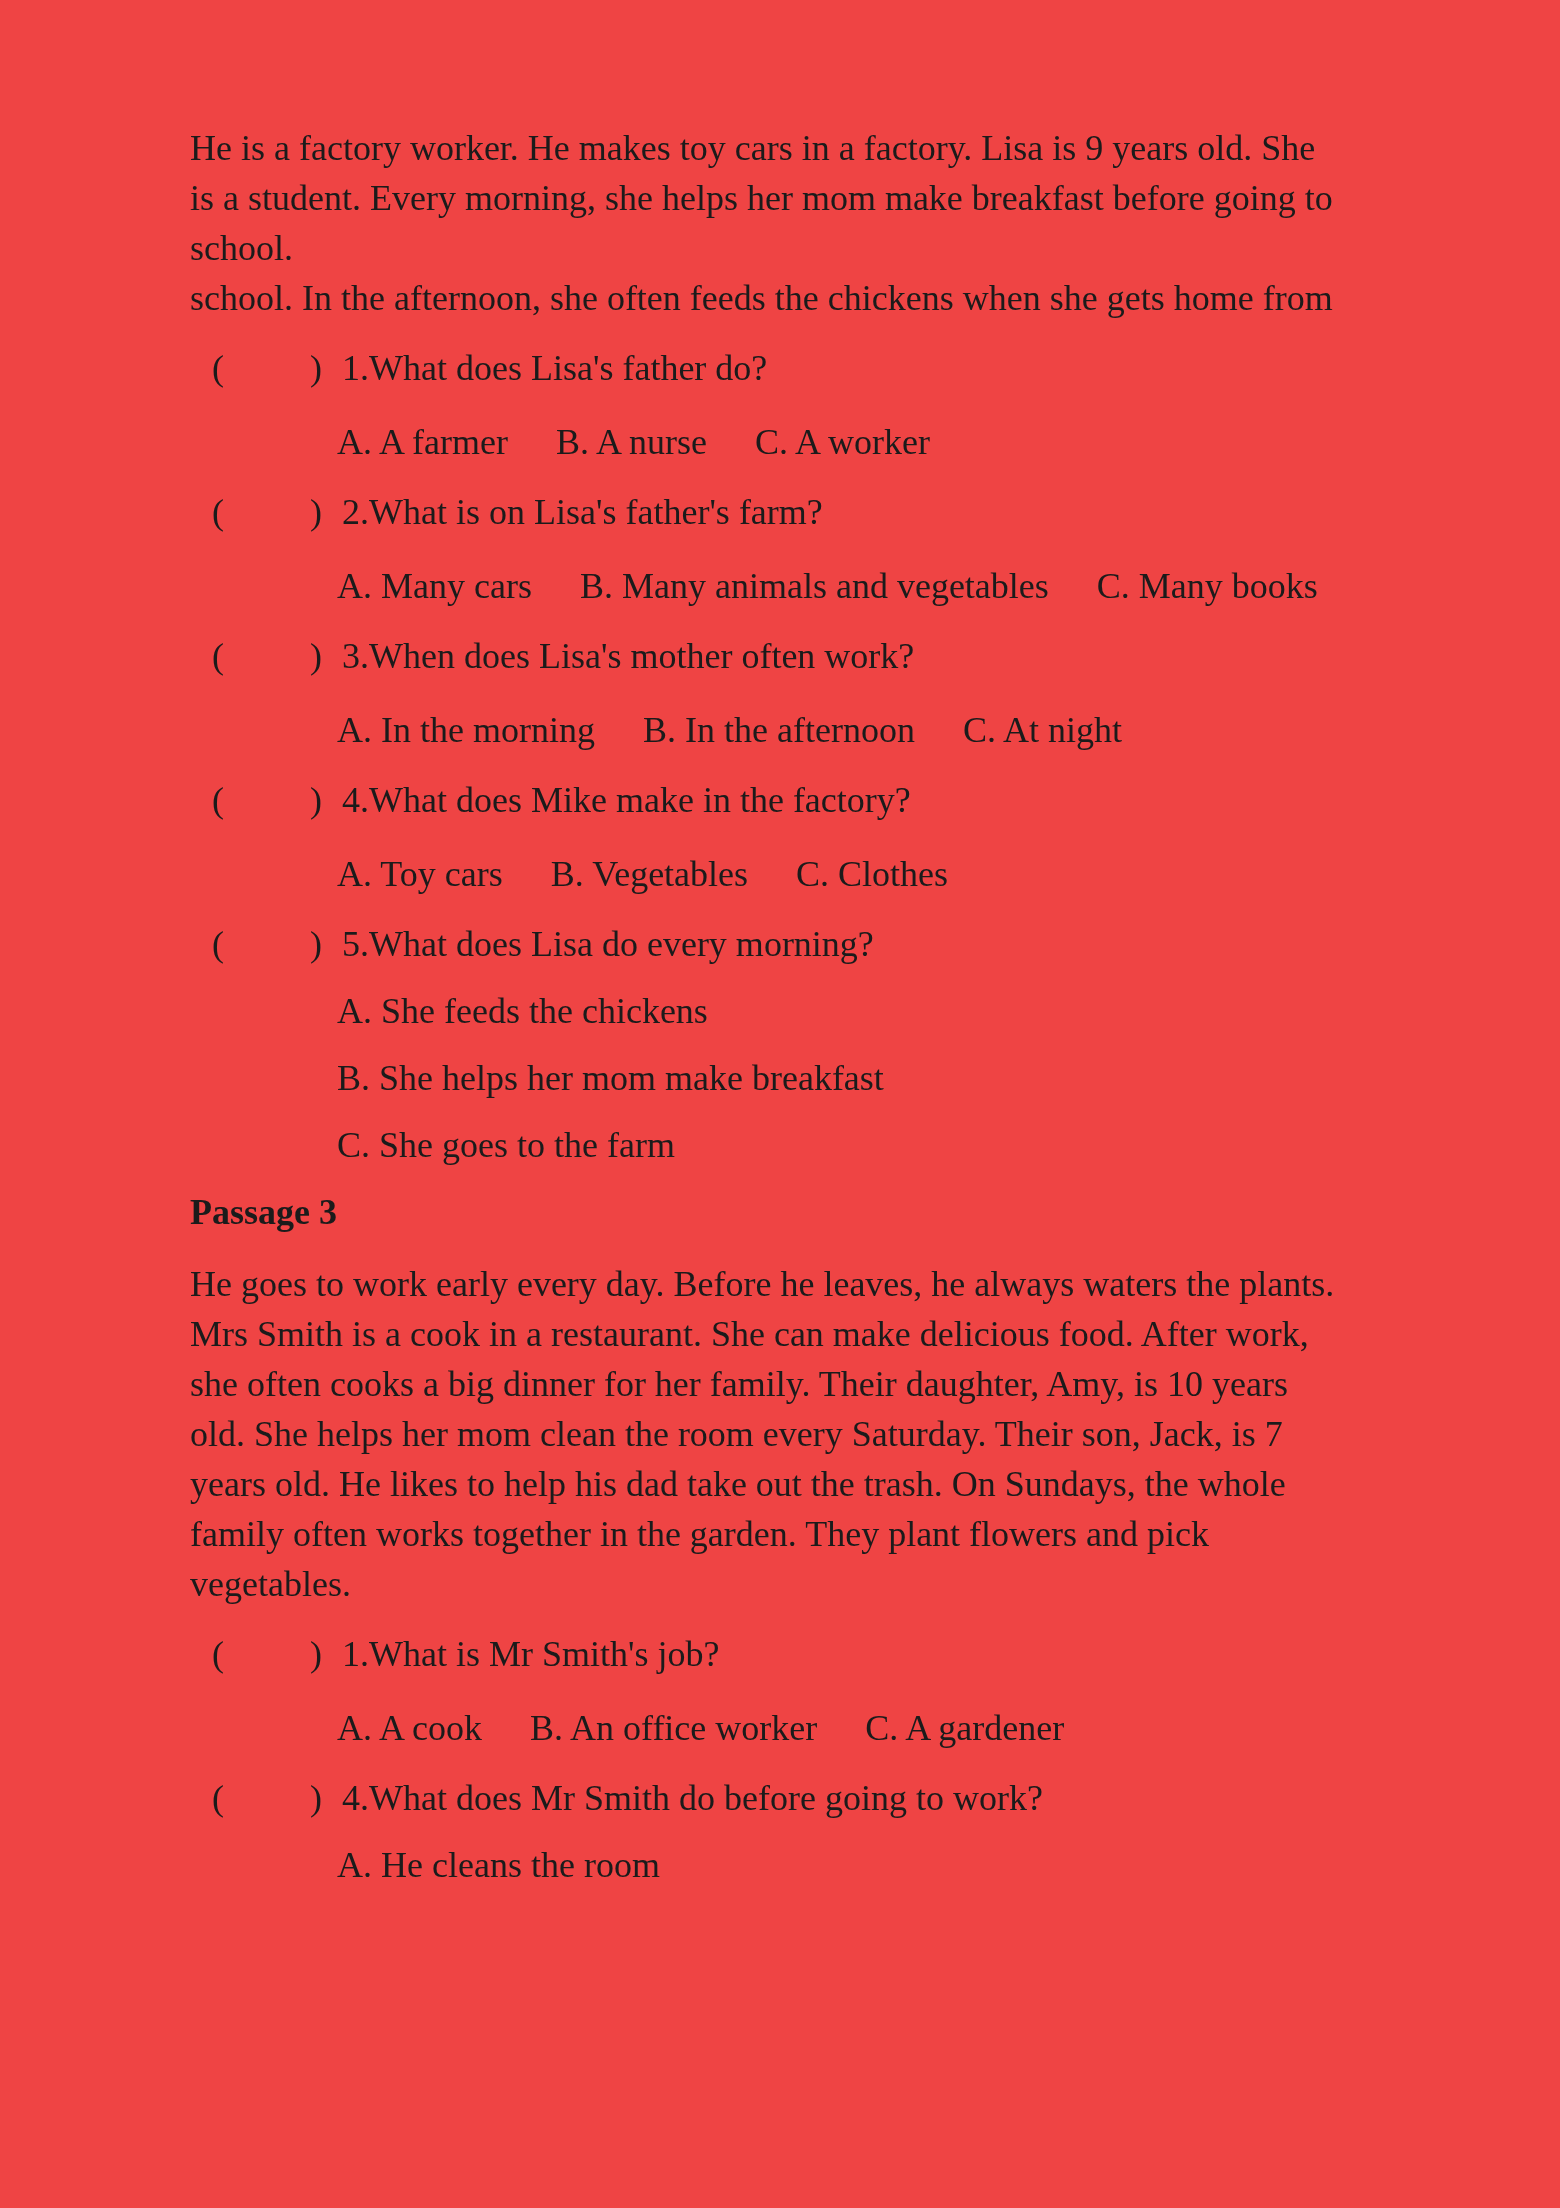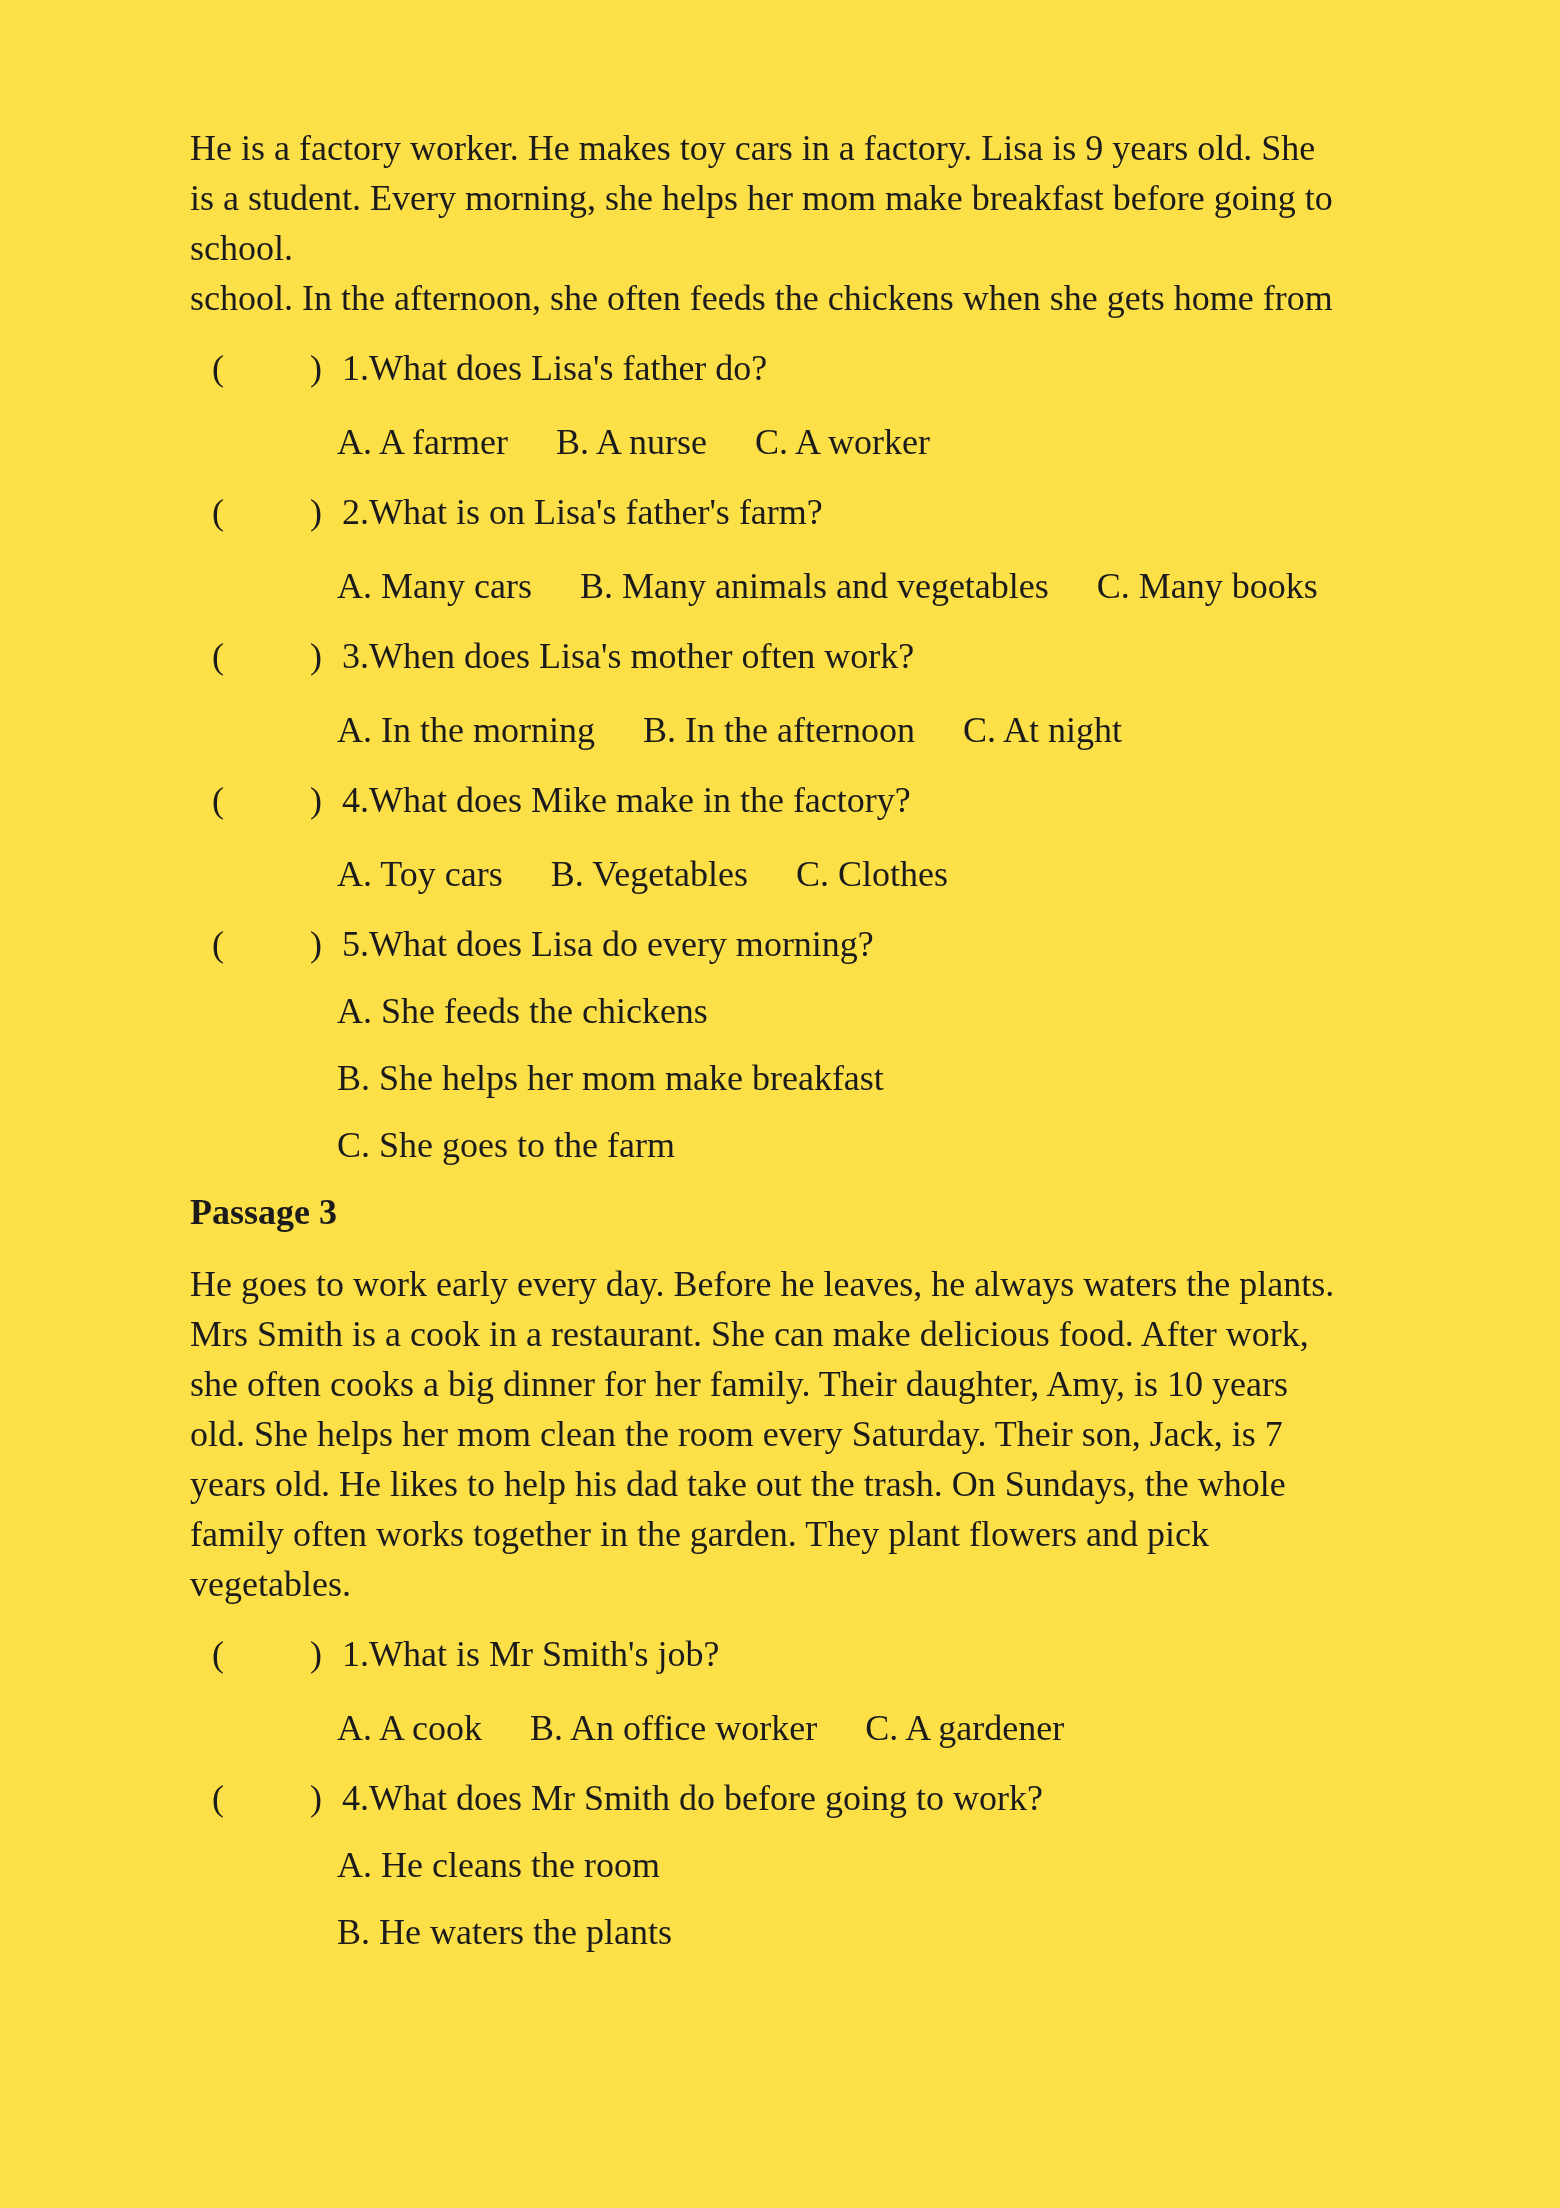--- a/index.html
+++ b/index.html
@@ -13,21 +13,21 @@
     font-family: "Liberation Serif", "DejaVu Serif", serif;
     color: #1b1b1b;
     overflow: hidden;
   }
   .page {
     position: relative;
     box-sizing: border-box;
     width: 1560px;
     height: 2208px;
     padding: 123px 170px 0 190px;
-    background: #fde047;
+    background: #ef4444;
   }
   .para {
     font-size: 36px;
     line-height: 50px;
   }
   .para .line {
     display: block;
     white-space: nowrap;
   }
   .line.indent {
@@ -136,15 +136,14 @@
     <span class="paren">(</span><span class="sp sp-in"></span><span class="paren">)</span><span class="sp sp-out"></span><span class="q-text">1.What is Mr Smith's job?</span>
   </div>
   <div class="opt-row">
     <span class="opt">A. A cook</span><span class="opt">B. An office worker</span><span class="opt">C. A gardener</span>
   </div>
 
   <div class="q-row">
     <span class="paren">(</span><span class="sp sp-in"></span><span class="paren">)</span><span class="sp sp-out"></span><span class="q-text">4.What does Mr Smith do before going to work?</span>
   </div>
   <div class="opt-stacked">A. He cleans the room</div>
-  <div class="opt-stacked">B. He waters the plants</div>
 
 </div>
 
 </body></html>

